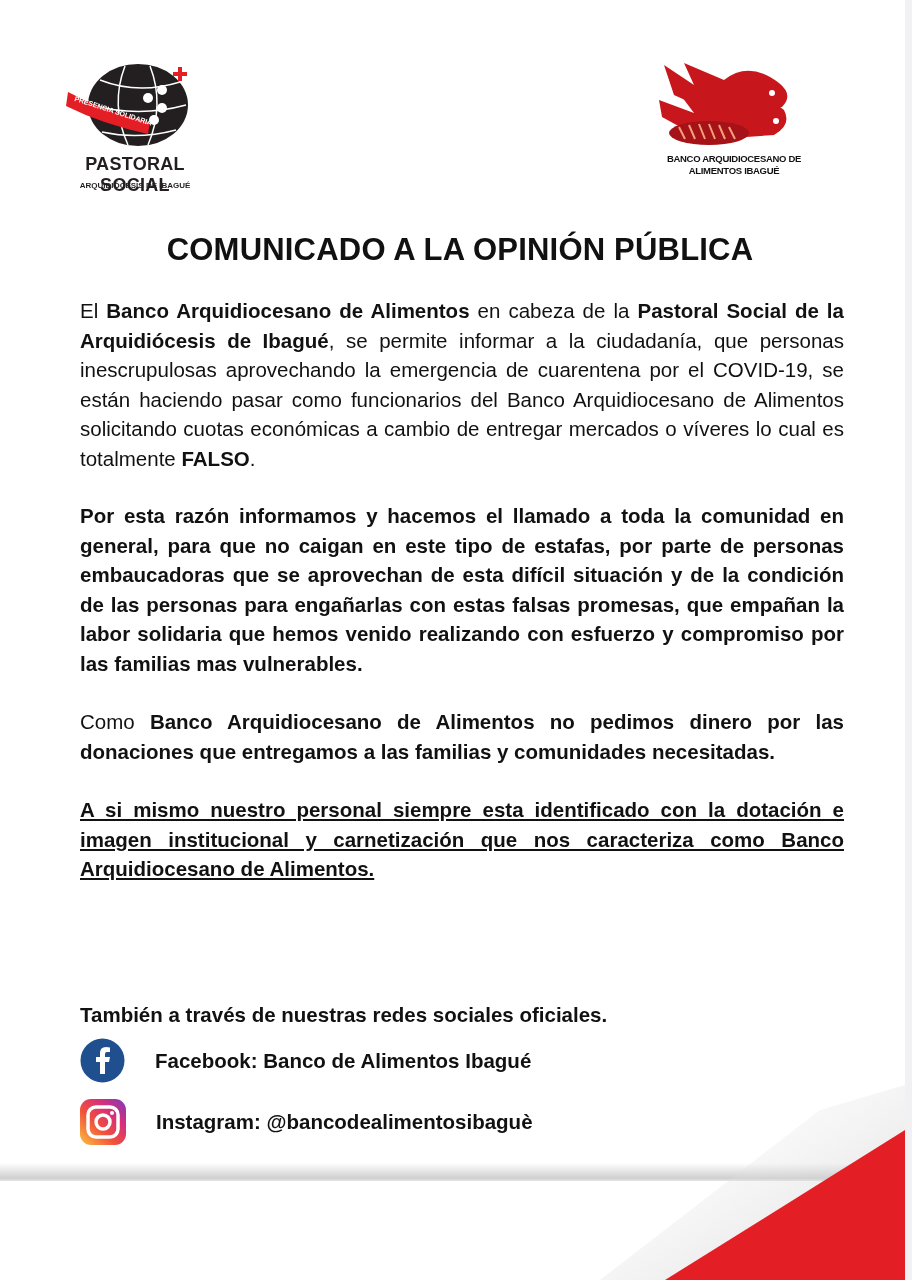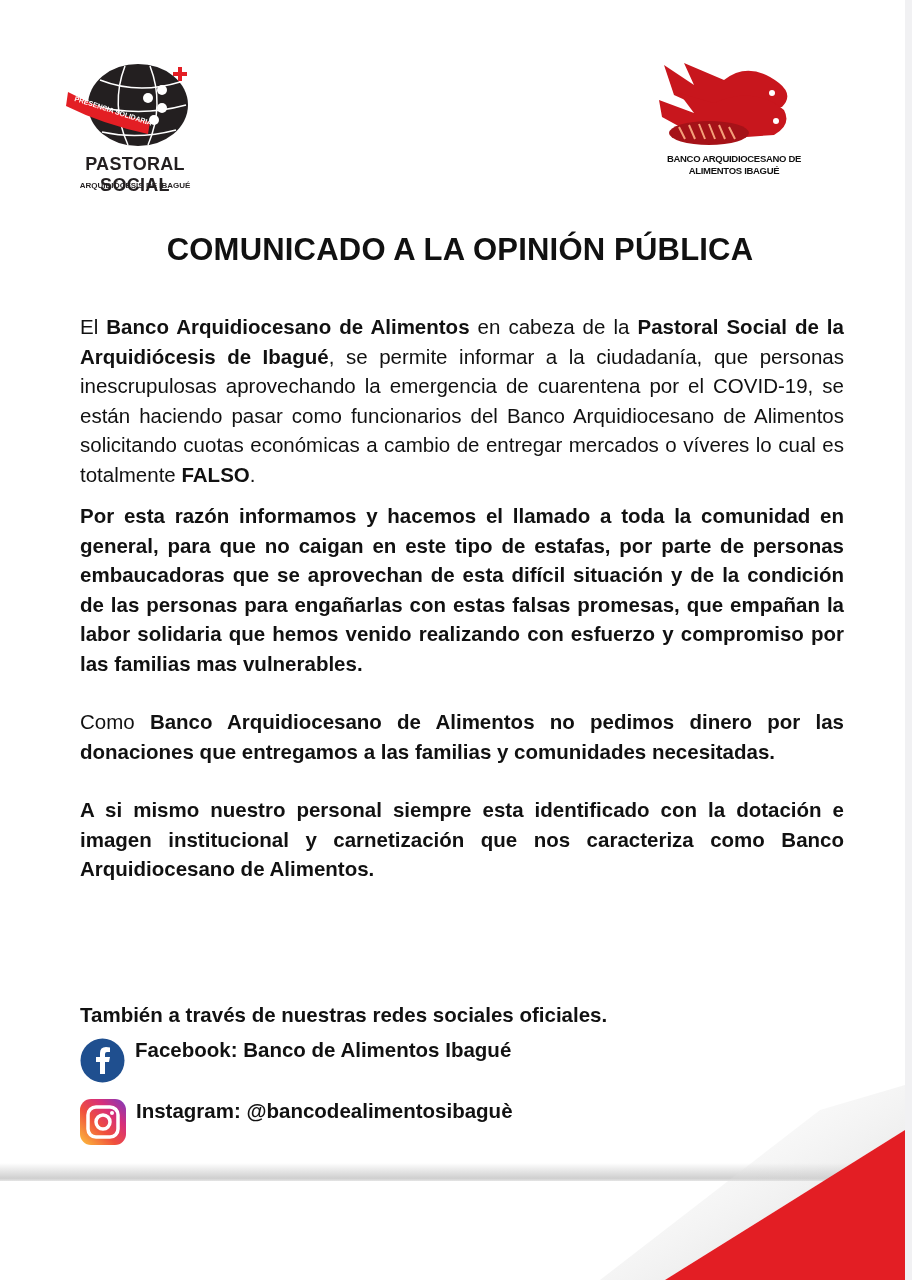--- a/index.html
+++ b/index.html
@@ -5,21 +5,21 @@
   html,body{margin:0;padding:0;}
   body{width:912px;height:1280px;position:relative;overflow:hidden;background:#fff;font-family:"Liberation Sans",sans-serif;color:#111;}
   .page{position:absolute;left:0;top:0;width:905px;height:1280px;background:#fff;}
   .edge{position:absolute;right:0;top:0;width:7px;height:1280px;background:#f1f1f3;}
   .logo-left{position:absolute;left:50px;top:60px;width:170px;height:130px;}
   .logo-right{position:absolute;left:654px;top:55px;width:160px;height:130px;}
   .title{position:absolute;left:0;width:920px;top:232px;text-align:center;font-size:31px;font-weight:bold;letter-spacing:0.2px;}
   .body{position:absolute;left:80px;width:764px;font-size:20.5px;line-height:29.5px;text-align:justify;}
   .p{margin:0;}
   .b{font-weight:bold;}
-  .social{position:absolute;left:80px;display:flex;align-items:flex-start;}
+  .social{position:absolute;left:80px;display:flex;align-items:center;gap:20px;}
   .social span{font-size:20.5px;font-weight:bold;margin-left:10px;line-height:24px;}
   .bottom-band{position:absolute;left:0;top:1163px;width:905px;height:18px;background:linear-gradient(#fff,#cfcfcf 85%,#e6e6e6);}
   .corner{position:absolute;left:0;top:0;width:912px;height:1280px;}
 </style>
 </head>
 <body>
 
 <div class="page">
 
   <div class="logo-left">
@@ -50,31 +50,31 @@
       <path d="M25 72 l6 12 M35 70 l6 14 M45 69 l6 15 M55 69 l6 15 M65 70 l6 14 M75 72 l6 12" stroke="#f4a07a" stroke-width="2"></path>
       <circle cx="118" cy="38" r="3" fill="#fff"></circle>
         <circle cx="122" cy="66" r="3" fill="#fff"></circle>
     </svg>
     <div style="position:absolute;left:0;top:98px;width:160px;text-align:center;font-size:9.5px;font-weight:bold;letter-spacing:-0.3px;">BANCO ARQUIDIOCESANO DE</div>
     <div style="position:absolute;left:0;top:110px;width:160px;text-align:center;font-size:9.5px;font-weight:bold;letter-spacing:-0.3px;">ALIMENTOS IBAGUÉ</div>
   </div>
 
   <div class="title">COMUNICADO A LA OPINIÓN PÚBLICA</div>
 
-  <div class="body" style="top:296px;margin-top:16px;">
+  <div class="body" style="top:296px;">
     <p class="p"><span>El </span><span class="b">Banco Arquidiocesano de Alimentos</span><span> en cabeza de la </span><span class="b">Pastoral Social de la Arquidiócesis de Ibagué</span><span>, se permite informar a la ciudadanía, que personas inescrupulosas aprovechando la emergencia de cuarentena por el COVID-19, se están haciendo pasar como funcionarios del Banco Arquidiocesano de Alimentos solicitando cuotas económicas a cambio de entregar  mercados o víveres lo cual es totalmente </span><span class="b">FALSO</span><span>.</span></p>
   </div>
 
   <div class="body b" style="top:501px;">Por esta razón informamos y hacemos el llamado a toda la comunidad en general, para que no caigan en este tipo de estafas, por parte de personas embaucadoras que se aprovechan de esta difícil situación  y de la condición de las personas para engañarlas con estas falsas promesas, que empañan la labor solidaria que hemos venido realizando con esfuerzo y compromiso por las familias mas vulnerables.</div>
 
   <div class="body" style="top:707px;">
     <span>Como </span><span class="b">Banco Arquidiocesano de Alimentos no pedimos dinero por las donaciones que entregamos a las familias y comunidades necesitadas.</span>
   </div>
 
-  <div class="body b" style="top:795px;">A si mismo nuestro personal siempre esta identificado con la dotación e imagen institucional y carnetización que nos caracteriza como Banco Arquidiocesano de Alimentos.</div>
+  <div class="body b" style="top:795px;text-decoration:underline;">A si mismo nuestro personal siempre esta identificado con la dotación e imagen institucional y carnetización que nos caracteriza como Banco Arquidiocesano de Alimentos.</div>
 
 
   <div class="body b" style="top:1000px;">También a través de nuestras redes sociales oficiales.</div>
 
   <div class="social" style="top:1038px;">
     <svg width="45" height="45" viewBox="0 0 45 45">
       <circle cx="22.5" cy="22.5" r="22" fill="#1f4f8f"></circle>
       <path d="M25 36 V24 H29 L30 19 H25 V16 Q25 14 27 14 H30 V9.5 Q28 9 26 9 Q20 9 20 15 V19 H16 V24 H20 V36 Z" fill="#fff"></path>
     </svg>
     <span>Facebook: Banco de Alimentos Ibagué</span>

